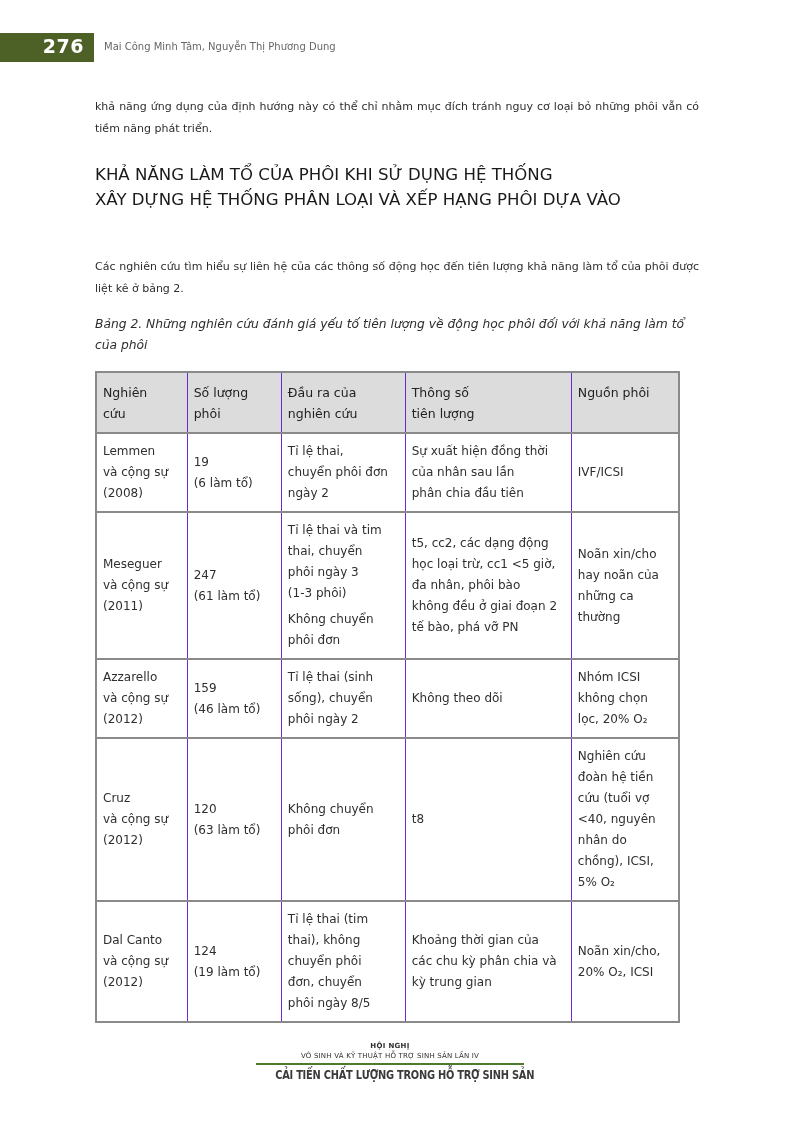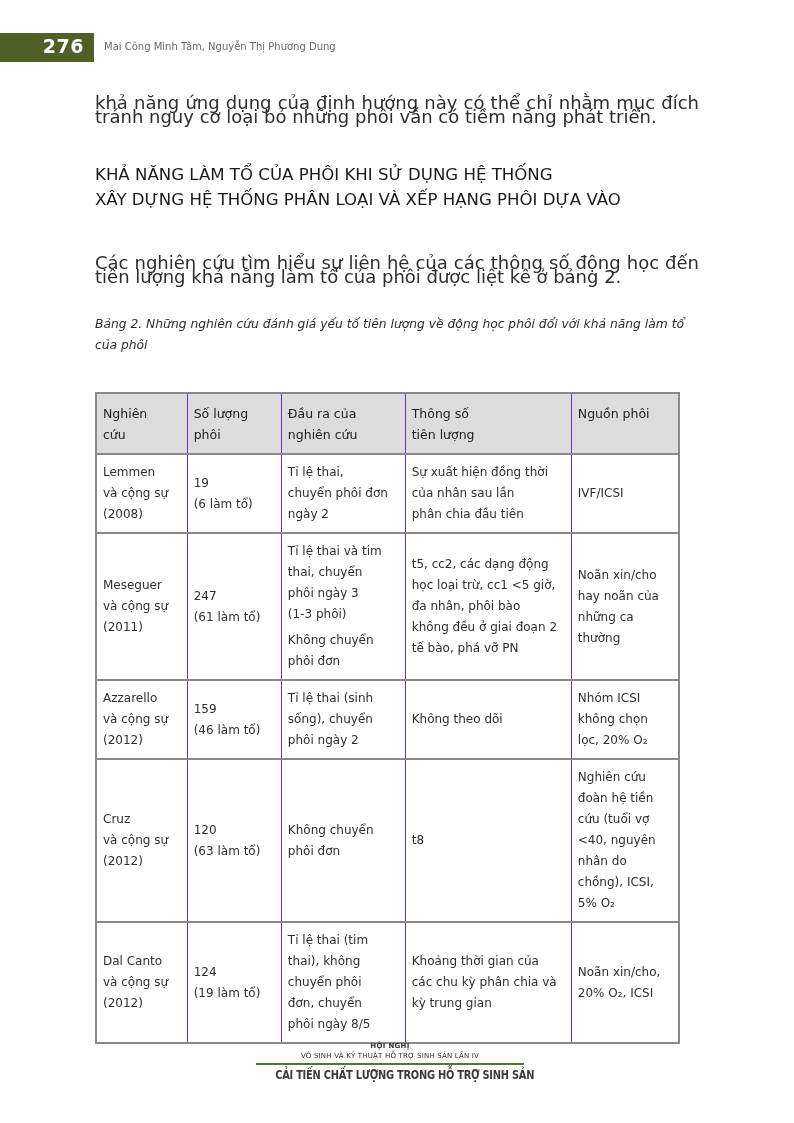--- a/index.html
+++ b/index.html
@@ -5,31 +5,31 @@
   html, body { margin: 0; padding: 0; background: #ffffff; }
   body { width: 794px; height: 1123px; position: relative; overflow: hidden;
          font-family: "DejaVu Sans", sans-serif; color: #2b2b2b; }
   .header-band { position: absolute; left: 0; top: 33px; width: 94px; height: 29px;
                  background: #4d6127; }
   .page-number { position: absolute; right: 10px; top: 2px; color: #ffffff;
                  font-size: 19px; font-weight: bold; letter-spacing: 0.5px;
                  font-family: "DejaVu Sans", sans-serif; }
   .running-head { position: absolute; left: 104px; top: 41px; font-size: 10px; color: #666;
                   font-family: "DejaVu Sans", sans-serif; }
-  .para { position: absolute; left: 95px; width: 604px; font-size: 18px; line-height: 14px;
+  .para { position: absolute; left: 95px; width: 604px; font-size: 11px; line-height: 22px;
           color: #2d2d2d; text-align: justify; }
   .p1 { top: 96px; }
   .p2 { top: 256px; }
   .heading { position: absolute; left: 95px; top: 162px; width: 610px; font-size: 16.6px;
              line-height: 25px; color: #1a1a1a; font-weight: normal; }
   .caption { position: absolute; left: 95px; top: 314px; width: 600px; font-size: 12.3px;
              line-height: 21px; font-style: italic; color: #2d2d2d; }
   table.data-table { position: absolute; left: 95px; top: 371px; width: 585px;
          border-collapse: collapse; font-size: 12px; color: #2f2f2f;
-         border: 2px solid #8a8a8a; margin-top: 21px; }
+         border: 2px solid #8a8a8a; }
   table.data-table th { background: #dcdcdc; font-weight: normal; text-align: left;
          vertical-align: top; padding: 9px 6px 8px 6px; line-height: 21px; font-size: 12.5px;
          color: #222; border-bottom: 2px solid #8a8a8a; }
   table.data-table td { vertical-align: middle; padding: 7px 6px 7px 6px; line-height: 21px;
          border-bottom: 2px solid #8a8a8a; }
   table.data-table th + th, table.data-table td + td { border-left: 1px solid #6d28d9; }
   .c1 { width: 78px; } .c2 { width: 82px; } .c3 { width: 112px; } .c4 { width: 155px; } .c5 { width: 95px; }
   .cell-line { display: block; }
   .gap { display: block; height: 5px; }
   .footer { position: absolute; left: 250px; top: 1042px; width: 280px; text-align: center; }

